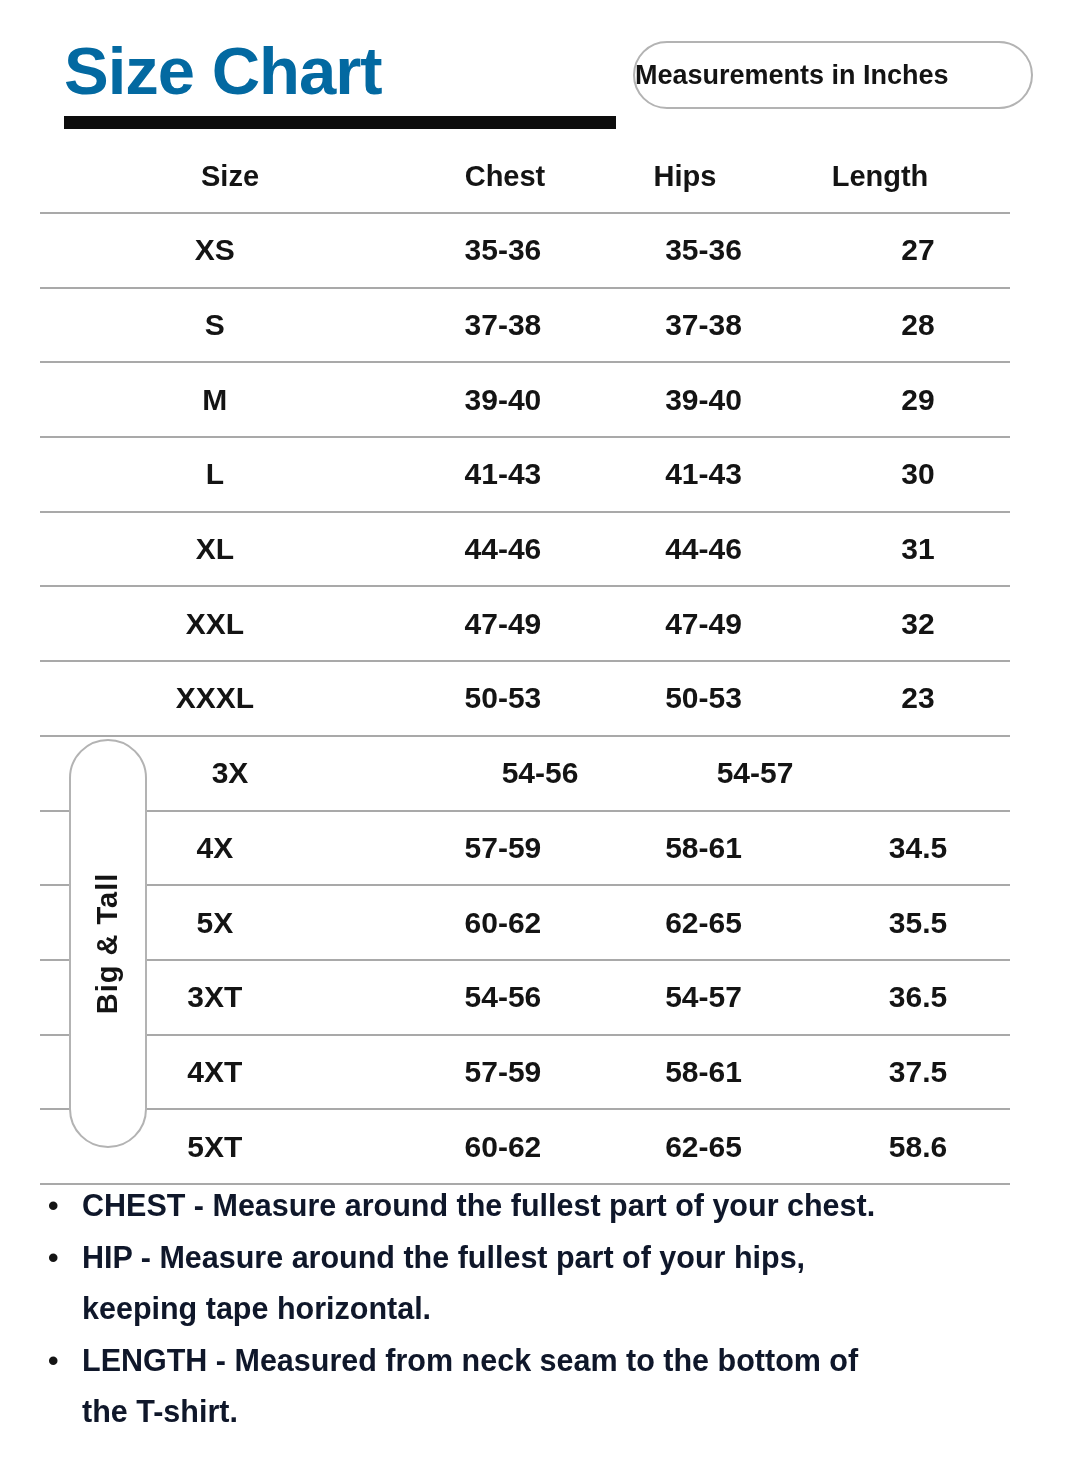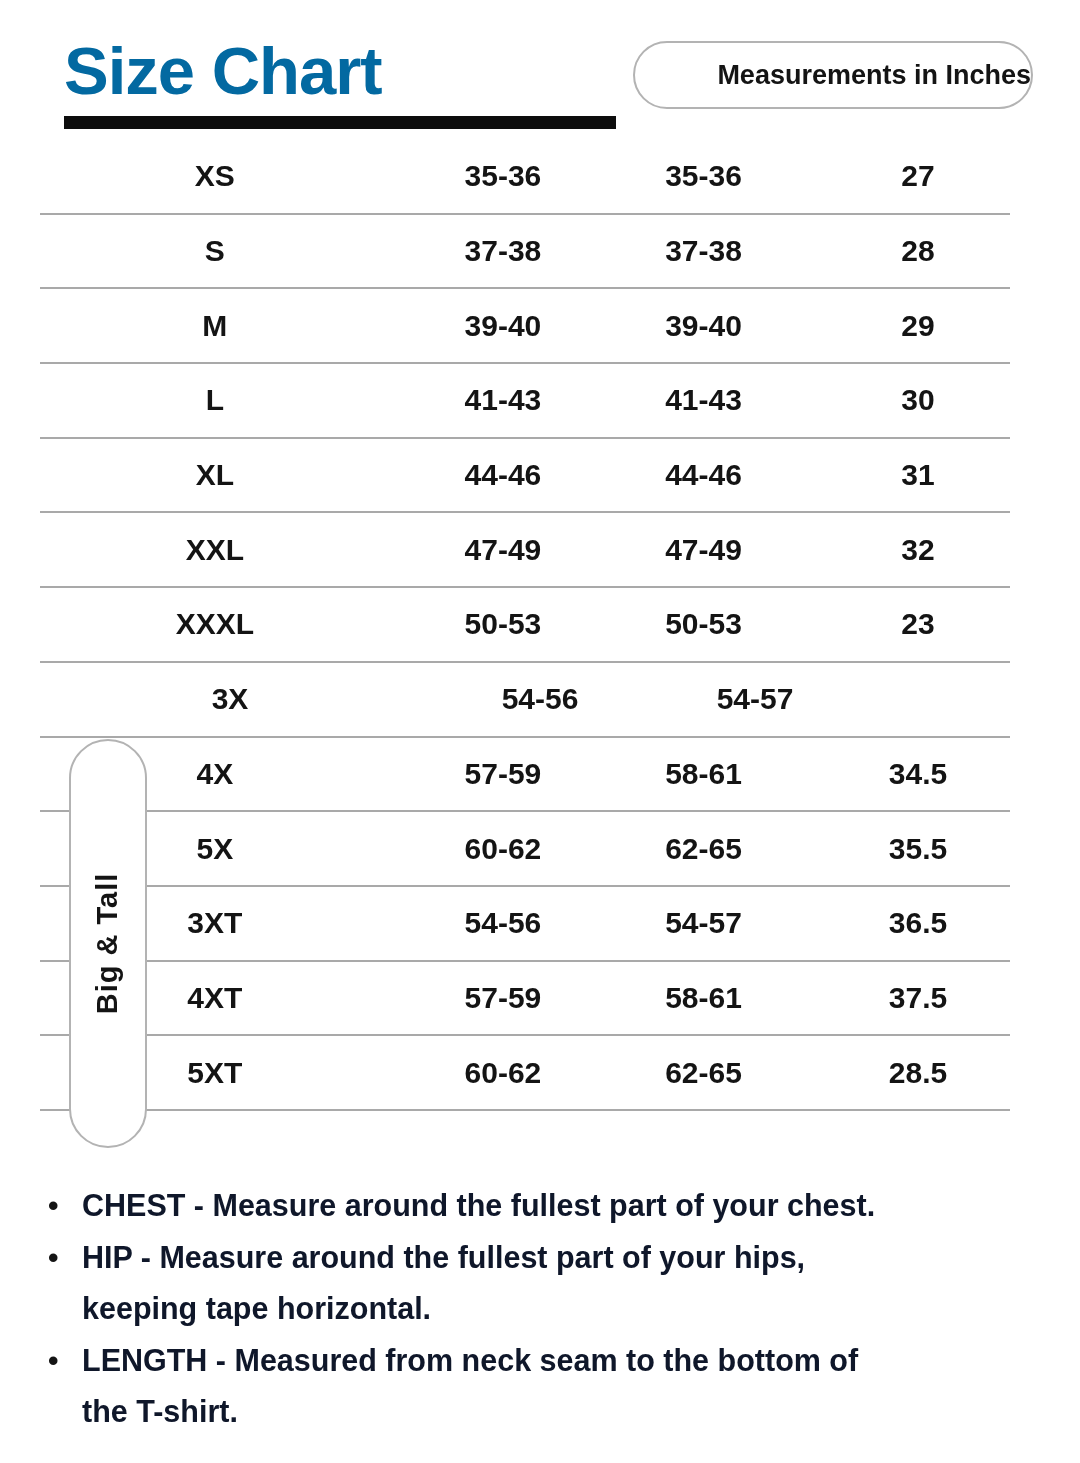--- a/index.html
+++ b/index.html
@@ -41,21 +41,21 @@
     left: 633px;
     top: 41px;
     width: 400px;
     height: 68px;
     box-sizing: border-box;
     border: 2px solid #b3b3b3;
     border-radius: 36px;
     background: #ffffff;
     display: flex;
     align-items: center;
-    justify-content: flex-end;
+    justify-content: flex-start;
     font-size: 27px;
     font-weight: 700;
     color: #141414;
     white-space: nowrap;
   }
 
   
   .size-table {
     position: absolute;
     left: 40px;
@@ -146,20 +146,26 @@
 
 <div class="title-wrap">
   <div class="page-title">Size Chart</div>
   <div class="title-bar"></div>
 </div>
 <div class="badge">
   <span>Measurements in Inches</span>
 </div>
 
 <div class="size-table">
+  <div class="trow thead-row">
+    <div class="cell c-size">Size</div>
+    <div class="cell c-chest">Chest</div>
+    <div class="cell c-hips">Hips</div>
+    <div class="cell c-length">Length</div>
+  </div>
   <div class="tbody">
     <div class="trow">
       <div class="cell c-size">XS</div>
       <div class="cell c-chest">35-36</div>
       <div class="cell c-hips">35-36</div>
       <div class="cell c-length">27</div>
     </div>
     <div class="trow">
       <div class="cell c-size">S</div>
       <div class="cell c-chest">37-38</div>
@@ -222,21 +228,21 @@
     <div class="trow">
       <div class="cell c-size">4XT</div>
       <div class="cell c-chest">57-59</div>
       <div class="cell c-hips">58-61</div>
       <div class="cell c-length">37.5</div>
     </div>
     <div class="trow">
       <div class="cell c-size">5XT</div>
       <div class="cell c-chest">60-62</div>
       <div class="cell c-hips">62-65</div>
-      <div class="cell c-length">28.5</div>
+      <div class="cell c-length">58.6</div>
     </div>
   </div>
 </div>
 
 <div class="group-capsule">
   <span class="vlabel">Big &amp; Tall</span>
 </div>
 
 <div class="notes">
   <div class="note-item">

